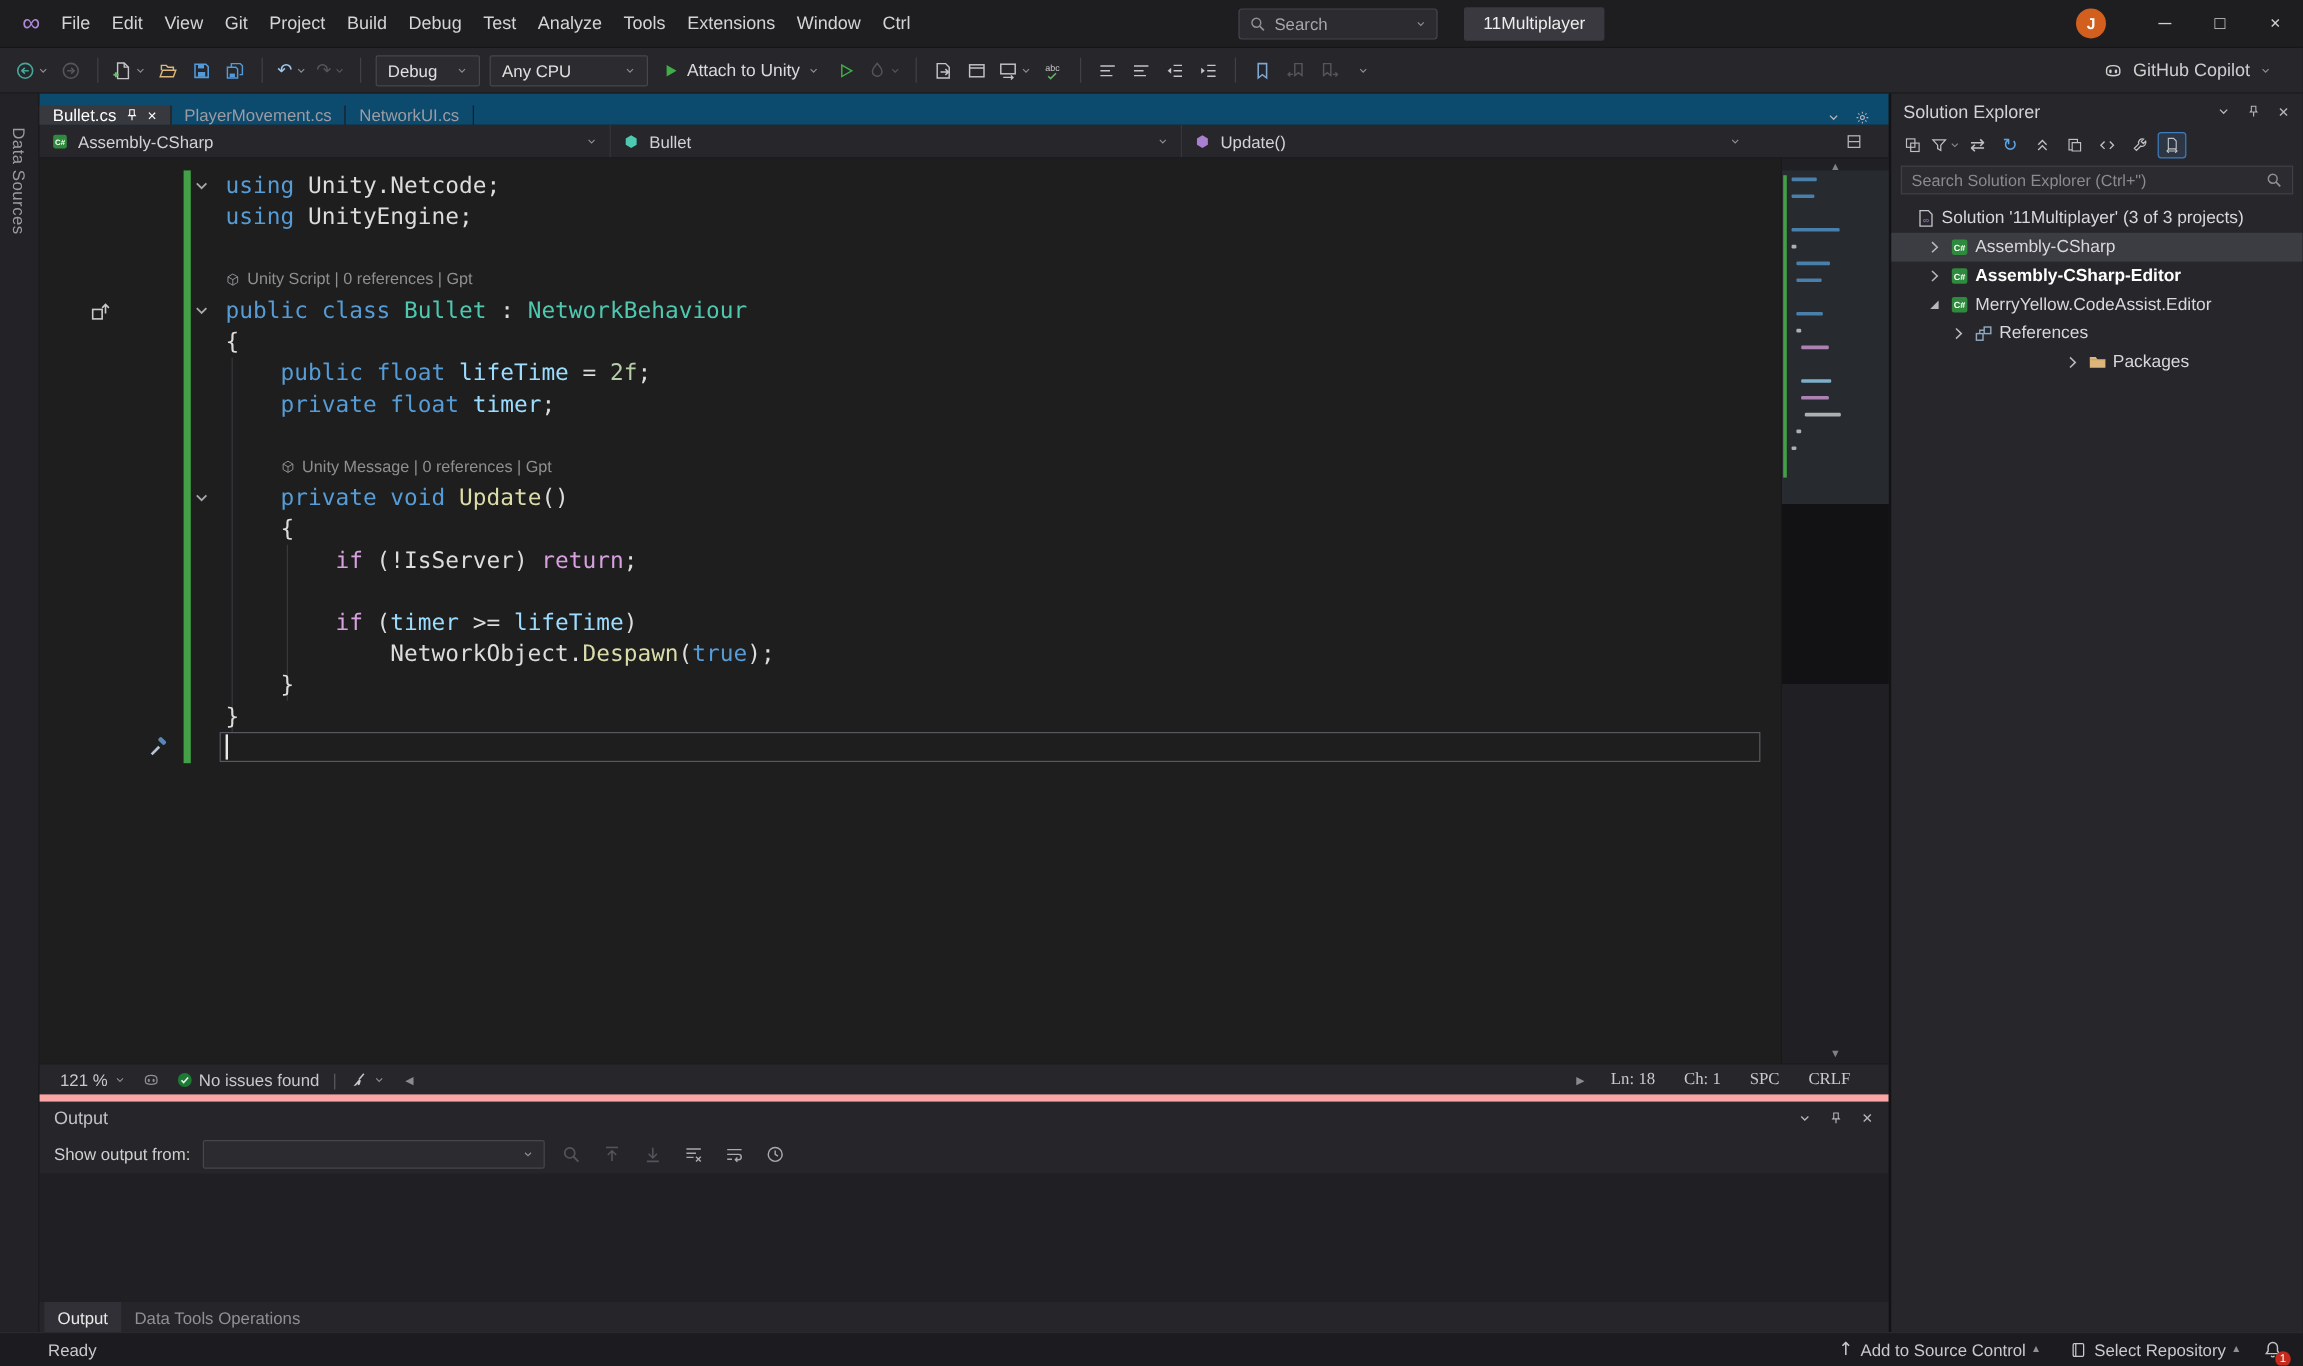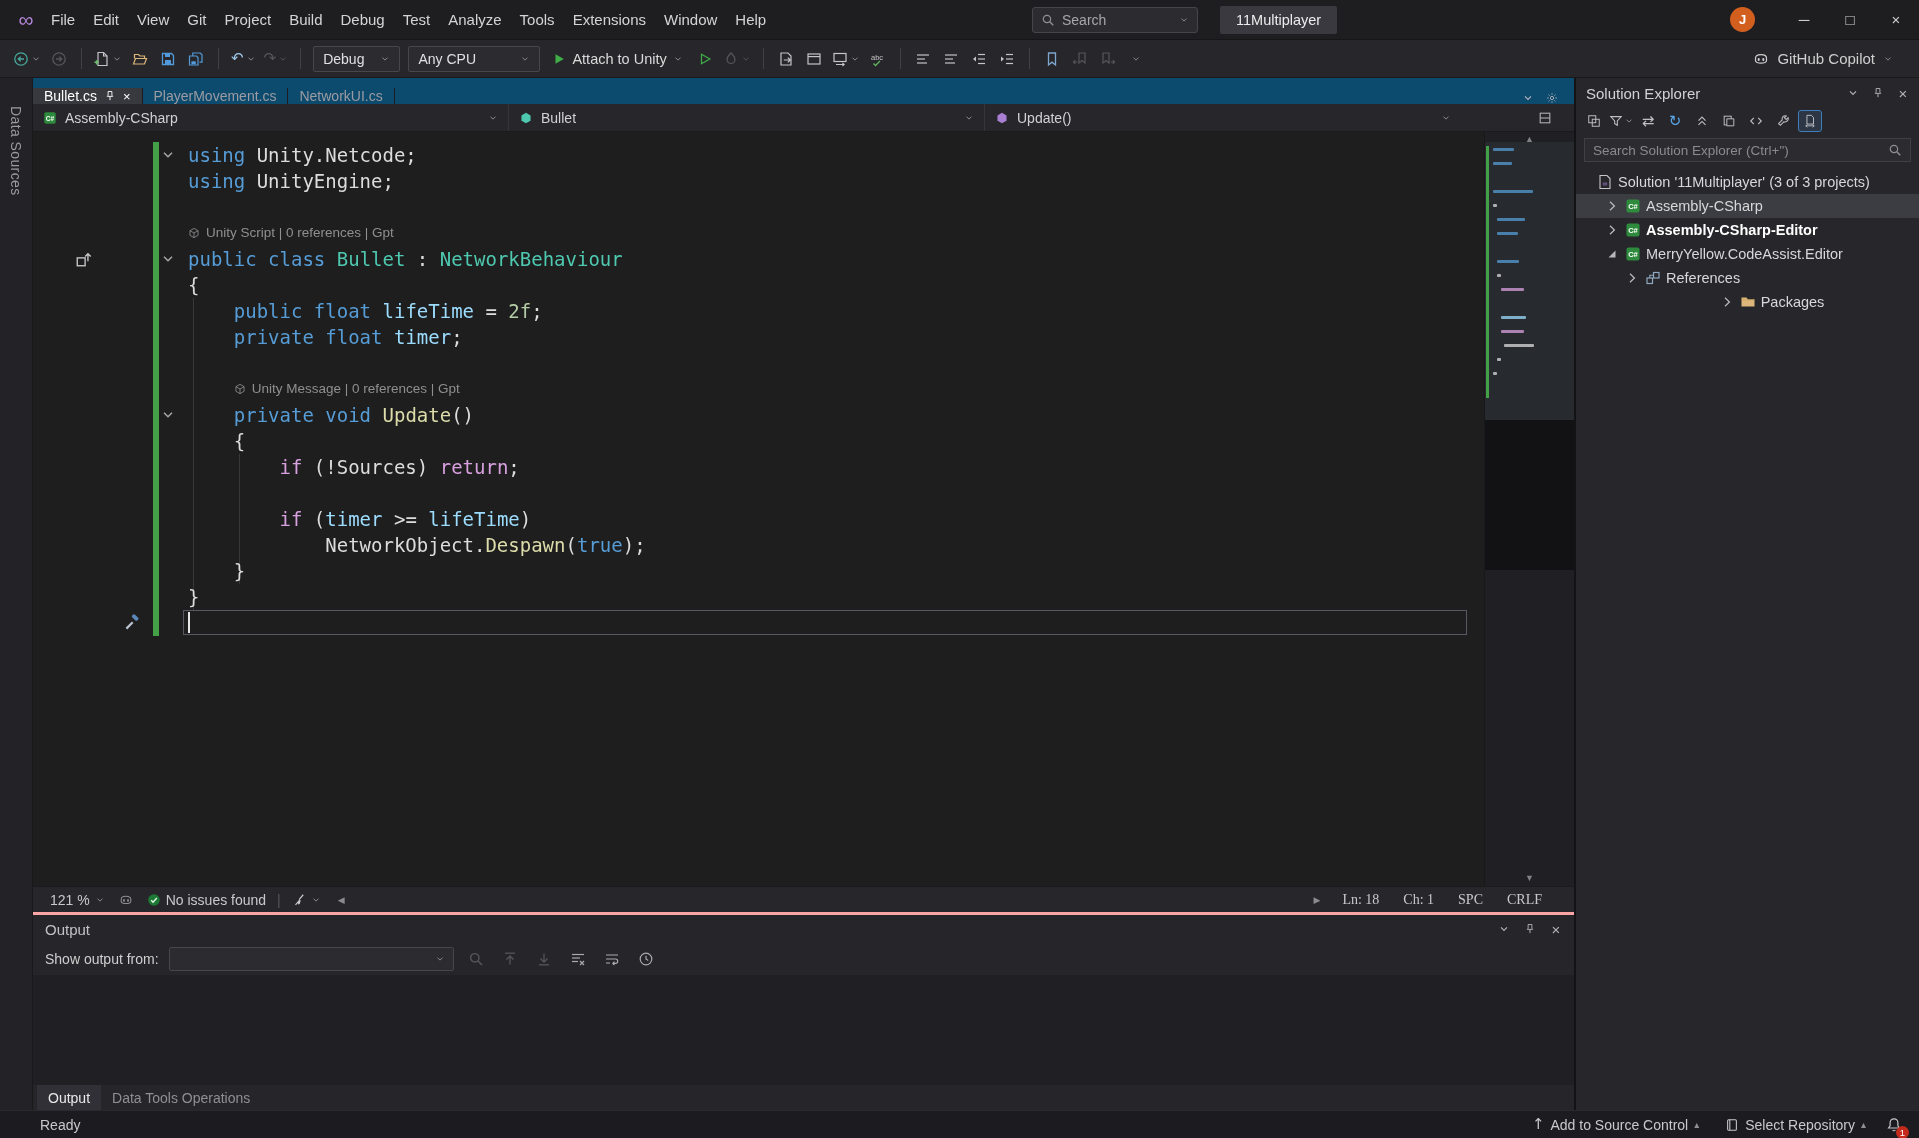--- a/index.html
+++ b/index.html
@@ -87,21 +87,21 @@
   #editor-status { height:26px; background:#27272b; border-top:1px solid #1b1b1e; display:flex; align-items:center; font-size:14px; color:#c9c9cc; padding-left:10px; flex:none; }
   .es-cell { display:flex; align-items:center; gap:5px; padding:0 7px; height:100%; }
   .es-sep { color:#55555c; padding:0 4px; }
   #hscroll { flex:1; height:100%; position:relative; margin:0 8px; }
   #hscroll .sa { position:absolute; top:0; height:100%; display:flex; align-items:center; color:#8a8a90; font-size:9px; }
   #hscroll .sa.left { left:2px; } #hscroll .sa.right { right:2px; }
   .es-right { display:flex; align-items:center; margin-right:20px;font-family:Liberation Serif, serif; }
   .es-right .es-cell { padding:0 12px; }
 
   
-  #output { height:198px; border-top:3px solid #fca5a5; background:#25252a; display:flex; flex-direction:column; flex:none; }
+  #output { height:198px; border-top:6px solid #fca5a5; background:#25252a; display:flex; flex-direction:column; flex:none; }
   #output-header { height:28px; display:flex; align-items:center; padding:0 12px; color:#c2c2c6; }
   #output-header .hd-icons { margin-left:auto; display:flex; gap:14px; color:#b5b5ba; }
   #output-controls { height:32px; display:flex; align-items:center; gap:10px; padding:0 12px; }
   #output-from { width:285px; height:24px; background:#2b2b30; border:1px solid #46464c; border-radius:2px; display:flex; align-items:center; padding:0 8px; color:#d6d6d6; }
   #output-from .icon { margin-left:auto; }
   .out-ic { width:24px; height:24px; display:flex; align-items:center; justify-content:center; border-radius:3px; color:#a9a9ae; }
   #output-content { flex:1; background:#202024; }
   #output-tabs { height:25px; display:flex; align-items:stretch; background:#25252a; padding-left:4px; }
   .otab { padding:0 11px; display:flex; align-items:center; font-size:14px; color:#8f8f94; }
   .otab.active { color:#e9e9e9; background:#303036; }
@@ -145,21 +145,21 @@
         <div class="menu-item">View</div>
         <div class="menu-item">Git</div>
         <div class="menu-item">Project</div>
         <div class="menu-item">Build</div>
         <div class="menu-item">Debug</div>
         <div class="menu-item">Test</div>
         <div class="menu-item">Analyze</div>
         <div class="menu-item">Tools</div>
         <div class="menu-item">Extensions</div>
         <div class="menu-item">Window</div>
-        <div class="menu-item">Help</div>
+        <div class="menu-item">Ctrl</div>
       </nav>
     <div id="tb-search">
       <span class="icon i14 dim">
           <svg viewBox="0 0 16 16">
             <circle cx="6.8" cy="6.8" r="4.2" fill="none" stroke="currentColor" stroke-width="1.4"></circle>
             <line x1="10" y1="10" x2="14" y2="14" stroke="currentColor" stroke-width="1.6"></line>
           </svg>
         </span>
       <span class="s-label">Search</span>
       <span class="icon i10 dim">
@@ -563,21 +563,21 @@
             <div class="row"><span><span style="color: rgb(220, 220, 220);">    </span><span style="color: rgb(86, 156, 214);">private</span><span style="color: rgb(220, 220, 220);"> </span><span style="color: rgb(86, 156, 214);">float</span><span style="color: rgb(220, 220, 220);"> </span><span style="color: rgb(156, 220, 254);">timer</span><span style="color: rgb(220, 220, 220);">;</span></span></div>
             <div class="row"></div>
             <div class="row lens" style="padding-left: 200.76px;"><span class="icon i12 dim"><svg viewBox="0 0 16 16">
                   <path d="M8 1.8l5.4 3.1v6.2L8 14.2l-5.4-3.1V4.9z" fill="none" stroke="currentColor" stroke-width="1.1"></path>
                   <path d="M8 8l5.4-3.1M8 8L2.6 4.9M8 8v6.2" fill="none" stroke="currentColor" stroke-width="1.1"></path>
                 </svg></span><span>Unity Message | 0 references | Gpt</span></div>
             <div class="row"><span><span style="color: rgb(220, 220, 220);">    </span><span style="color: rgb(86, 156, 214);">private</span><span style="color: rgb(220, 220, 220);"> </span><span style="color: rgb(86, 156, 214);">void</span><span style="color: rgb(220, 220, 220);"> </span><span style="color: rgb(220, 220, 170);">Update</span><span style="color: rgb(220, 220, 220);">()</span></span><span class="fold icon"><svg viewBox="0 0 16 16">
                   <path d="M4 5.8l4 4 4-4" fill="none" stroke="currentColor" stroke-width="1.5"></path>
                 </svg></span></div>
             <div class="row"><span><span style="color: rgb(220, 220, 220);">    {</span></span></div>
-            <div class="row"><span><span style="color: rgb(220, 220, 220);">        </span><span style="color: rgb(216, 160, 223);">if</span><span style="color: rgb(220, 220, 220);"> (!Sources) </span><span style="color: rgb(216, 160, 223);">return</span><span style="color: rgb(220, 220, 220);">;</span></span></div>
+            <div class="row"><span><span style="color: rgb(220, 220, 220);">        </span><span style="color: rgb(216, 160, 223);">if</span><span style="color: rgb(220, 220, 220);"> (!IsServer) </span><span style="color: rgb(216, 160, 223);">return</span><span style="color: rgb(220, 220, 220);">;</span></span></div>
             <div class="row"></div>
             <div class="row"><span><span style="color: rgb(220, 220, 220);">        </span><span style="color: rgb(216, 160, 223);">if</span><span style="color: rgb(220, 220, 220);"> (</span><span style="color: rgb(156, 220, 254);">timer</span><span style="color: rgb(220, 220, 220);"> &gt;= </span><span style="color: rgb(156, 220, 254);">lifeTime</span><span style="color: rgb(220, 220, 220);">)</span></span></div>
             <div class="row"><span><span style="color: rgb(220, 220, 220);">            NetworkObject.</span><span style="color: rgb(220, 220, 170);">Despawn</span><span style="color: rgb(220, 220, 220);">(</span><span style="color: rgb(86, 156, 214);">true</span><span style="color: rgb(220, 220, 220);">);</span></span></div>
             <div class="row"><span><span style="color: rgb(220, 220, 220);">    }</span></span></div>
             <div class="row"><span><span style="color: rgb(220, 220, 220);">}</span></span></div>
             <div class="row current"><div class="cur-box"></div><div class="cursor"></div><span class="glyph g2 icon"><svg viewBox="0 0 16 16">
                   <rect x="7.6" y="1.4" width="6.4" height="3.4" rx="1.4" transform="rotate(45 10.8 3.1)" fill="#5b87b8"></rect>
                   <line x1="3" y1="13" x2="8.6" y2="7.4" stroke="#b8c4d0" stroke-width="2"></line>
                 </svg></span></div>
           </div>

